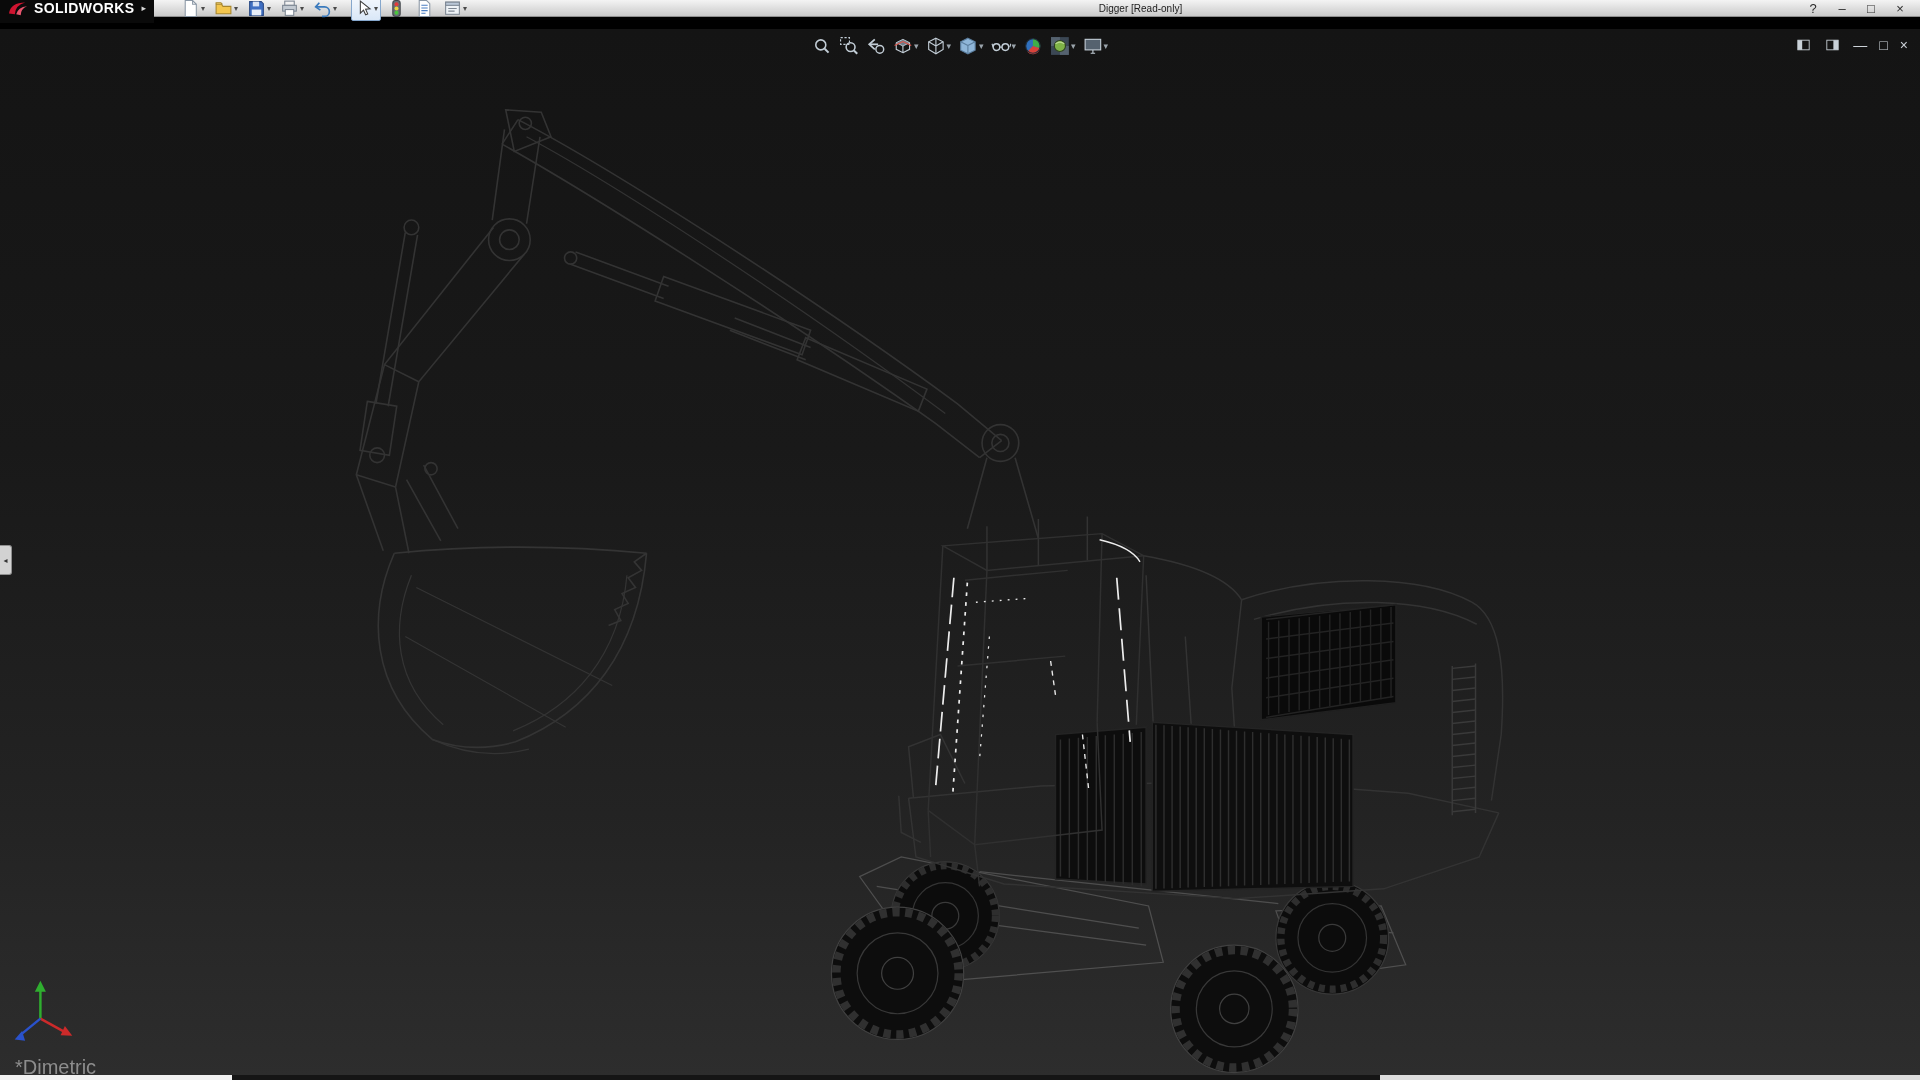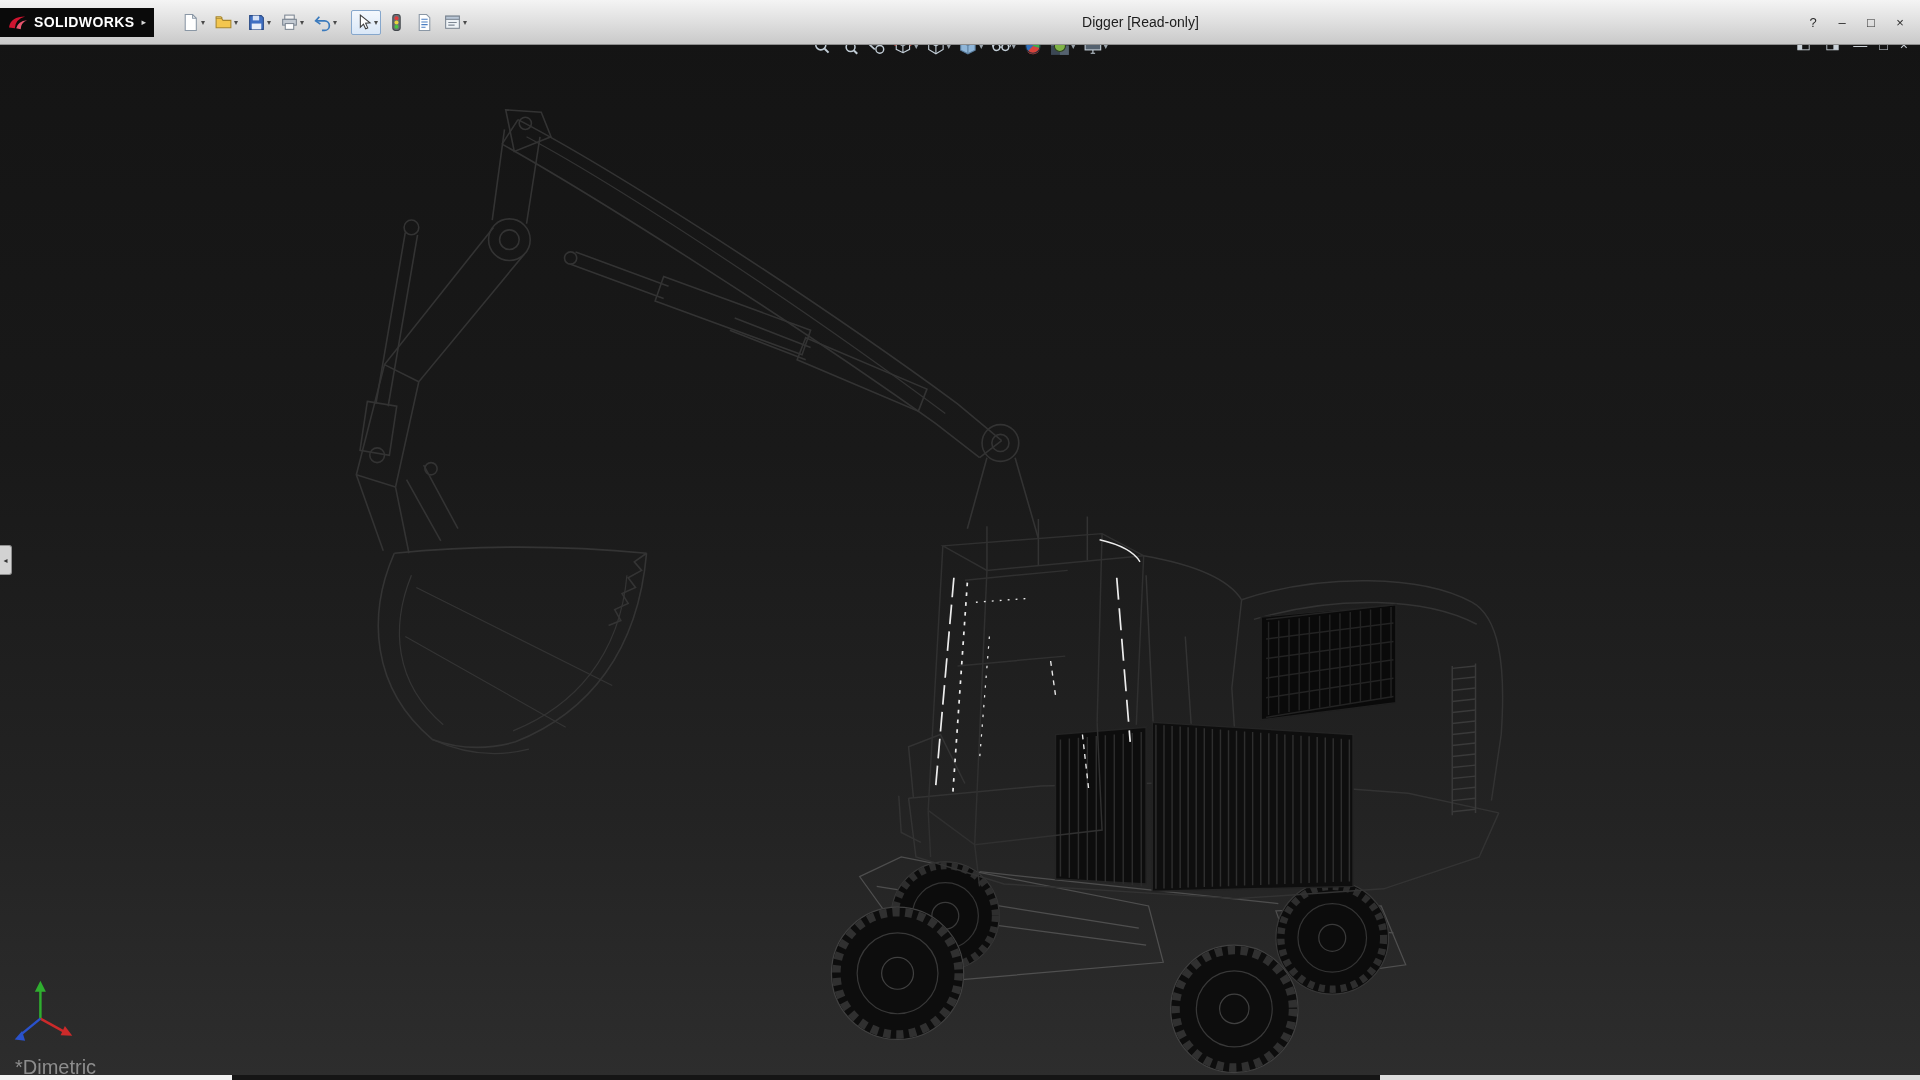--- a/index.html
+++ b/index.html
@@ -1,36 +1,36 @@
 <!DOCTYPE html>
 <html><head>
 <meta charset="utf-8">
 <style>
   * { margin:0; padding:0; box-sizing:border-box; }
   html,body { width:1920px; height:1080px; overflow:hidden; background:#000;
               font-family:"Liberation Sans", sans-serif; position:relative; }
 
   
-  .titlebar { position:absolute; top:0; left:0; right:0; height:45px; z-index:10;
+  .titlebar { position:absolute; top:0; left:0; right:0; height:17px; z-index:10;
               background:linear-gradient(#f4f4f4,#dddddd 55%,#c9c9c9);
               border-bottom:1px solid #8e8e8e; display:flex; align-items:center; }
   .brand { height:29px; background:#0a0a0a; display:flex; align-items:center; gap:4px;
            padding:0 8px 0 6px; cursor:default; }
   .brand-mark { width:24px; height:18px; }
   .brand-text { color:#ffffff; font-weight:700; font-size:14px; letter-spacing:.4px; }
   .brand-arrow { color:#d8d8d8; font-size:9px; margin-left:3px; }
   .toolbar { display:flex; align-items:center; margin-left:24px; }
   .tb { display:flex; align-items:center; height:25px; padding:0 2px; margin-right:3px;
         border:1px solid transparent; border-radius:2px; }
   .tb svg { width:19px; height:19px; display:block; }
   .tb .dd { font-size:8px; color:#4a4a4a; margin-left:1px; }
   .tb.active { border-color:#86a7cc; background:linear-gradient(#f4f8fd,#d9e7f7); }
   .sep { width:8px; }
   .window-title { position:absolute; left:59.4%; transform:translateX(-50%);
-                  font-size:14px; color:#1c1c1c; white-space:nowrap; }
+                  font-size:10px; color:#1c1c1c; white-space:nowrap; }
   .win-controls { margin-left:auto; display:flex; align-items:center; gap:13px; padding-right:12px; }
   .wc { font-size:13px; color:#2c2c2c; width:16px; text-align:center; line-height:29px; }
 
   
   .viewport { position:absolute; top:29px; left:0; right:0; bottom:5px; overflow:hidden;
               background:linear-gradient(180deg,#141414 0%,#191919 40%,#232323 75%,#2d2d2d 100%); }
   .model-svg { position:absolute; left:0; top:0; width:100%; height:100%; }
 
   .headsup { position:absolute; top:6px; left:50%; transform:translateX(-50%);
              display:flex; align-items:center; gap:3px; }

